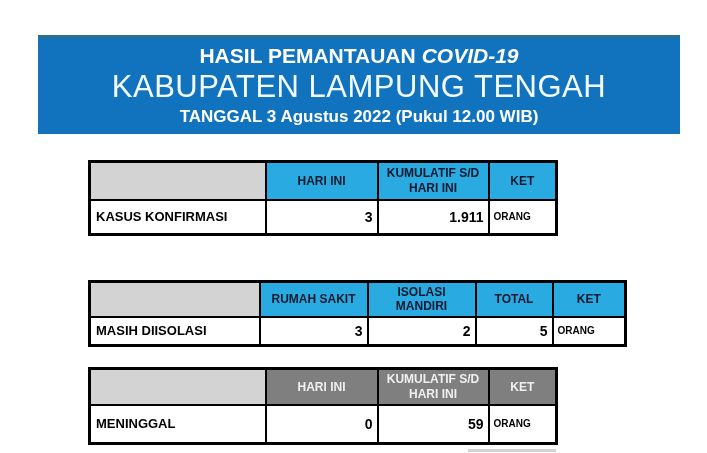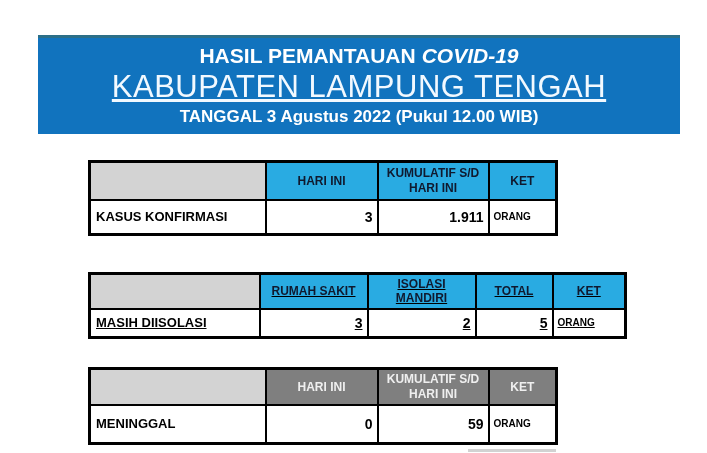--- a/index.html
+++ b/index.html
@@ -23,21 +23,21 @@
   }
   .banner-line1{
     margin-top:7px;
     font-size:21px;font-weight:bold;line-height:22px;
     white-space:nowrap;
   }
   .banner-line1 .italic{font-style:italic;margin-left:6px;}
   .banner-line2{
     margin-top:3px;
     font-size:31px;font-weight:normal;line-height:34px;
-    color:#f2f9ff;letter-spacing:0.5px;white-space:nowrap;text-decoration:underline;
+    color:#f2f9ff;letter-spacing:0.5px;white-space:nowrap;
   }
   .banner-line3{
     margin-top:4px;
     font-size:17px;font-weight:bold;line-height:18px;white-space:nowrap;
   }
 
   
   table.report{
     position:absolute;
     border-collapse:collapse;
@@ -70,21 +70,21 @@
   td.ket{
     font-size:10px;font-weight:bold;color:#000;
     text-align:left;padding:0 2px 0 4px;vertical-align:middle;
     white-space:nowrap;
   }
 
   #table-konfirmasi{left:88px;top:160px;width:467px;}
   #table-konfirmasi thead tr{height:38px;}
   #table-konfirmasi tbody tr{height:35px;}
 
-  #table-isolasi{left:88px;top:272px;width:536px;text-decoration:underline;}
+  #table-isolasi{left:88px;top:280px;width:536px;}
   #table-isolasi thead tr{height:35px;}
   #table-isolasi tbody tr{height:29px;}
 
   #table-meninggal{left:88px;top:367px;width:467px;}
   #table-meninggal thead tr{height:36px;}
   #table-meninggal tbody tr{height:39px;}
 
   .cropped-edge{
     position:absolute;left:468px;top:449px;width:88px;height:3px;
     background:#d2d2d2;

